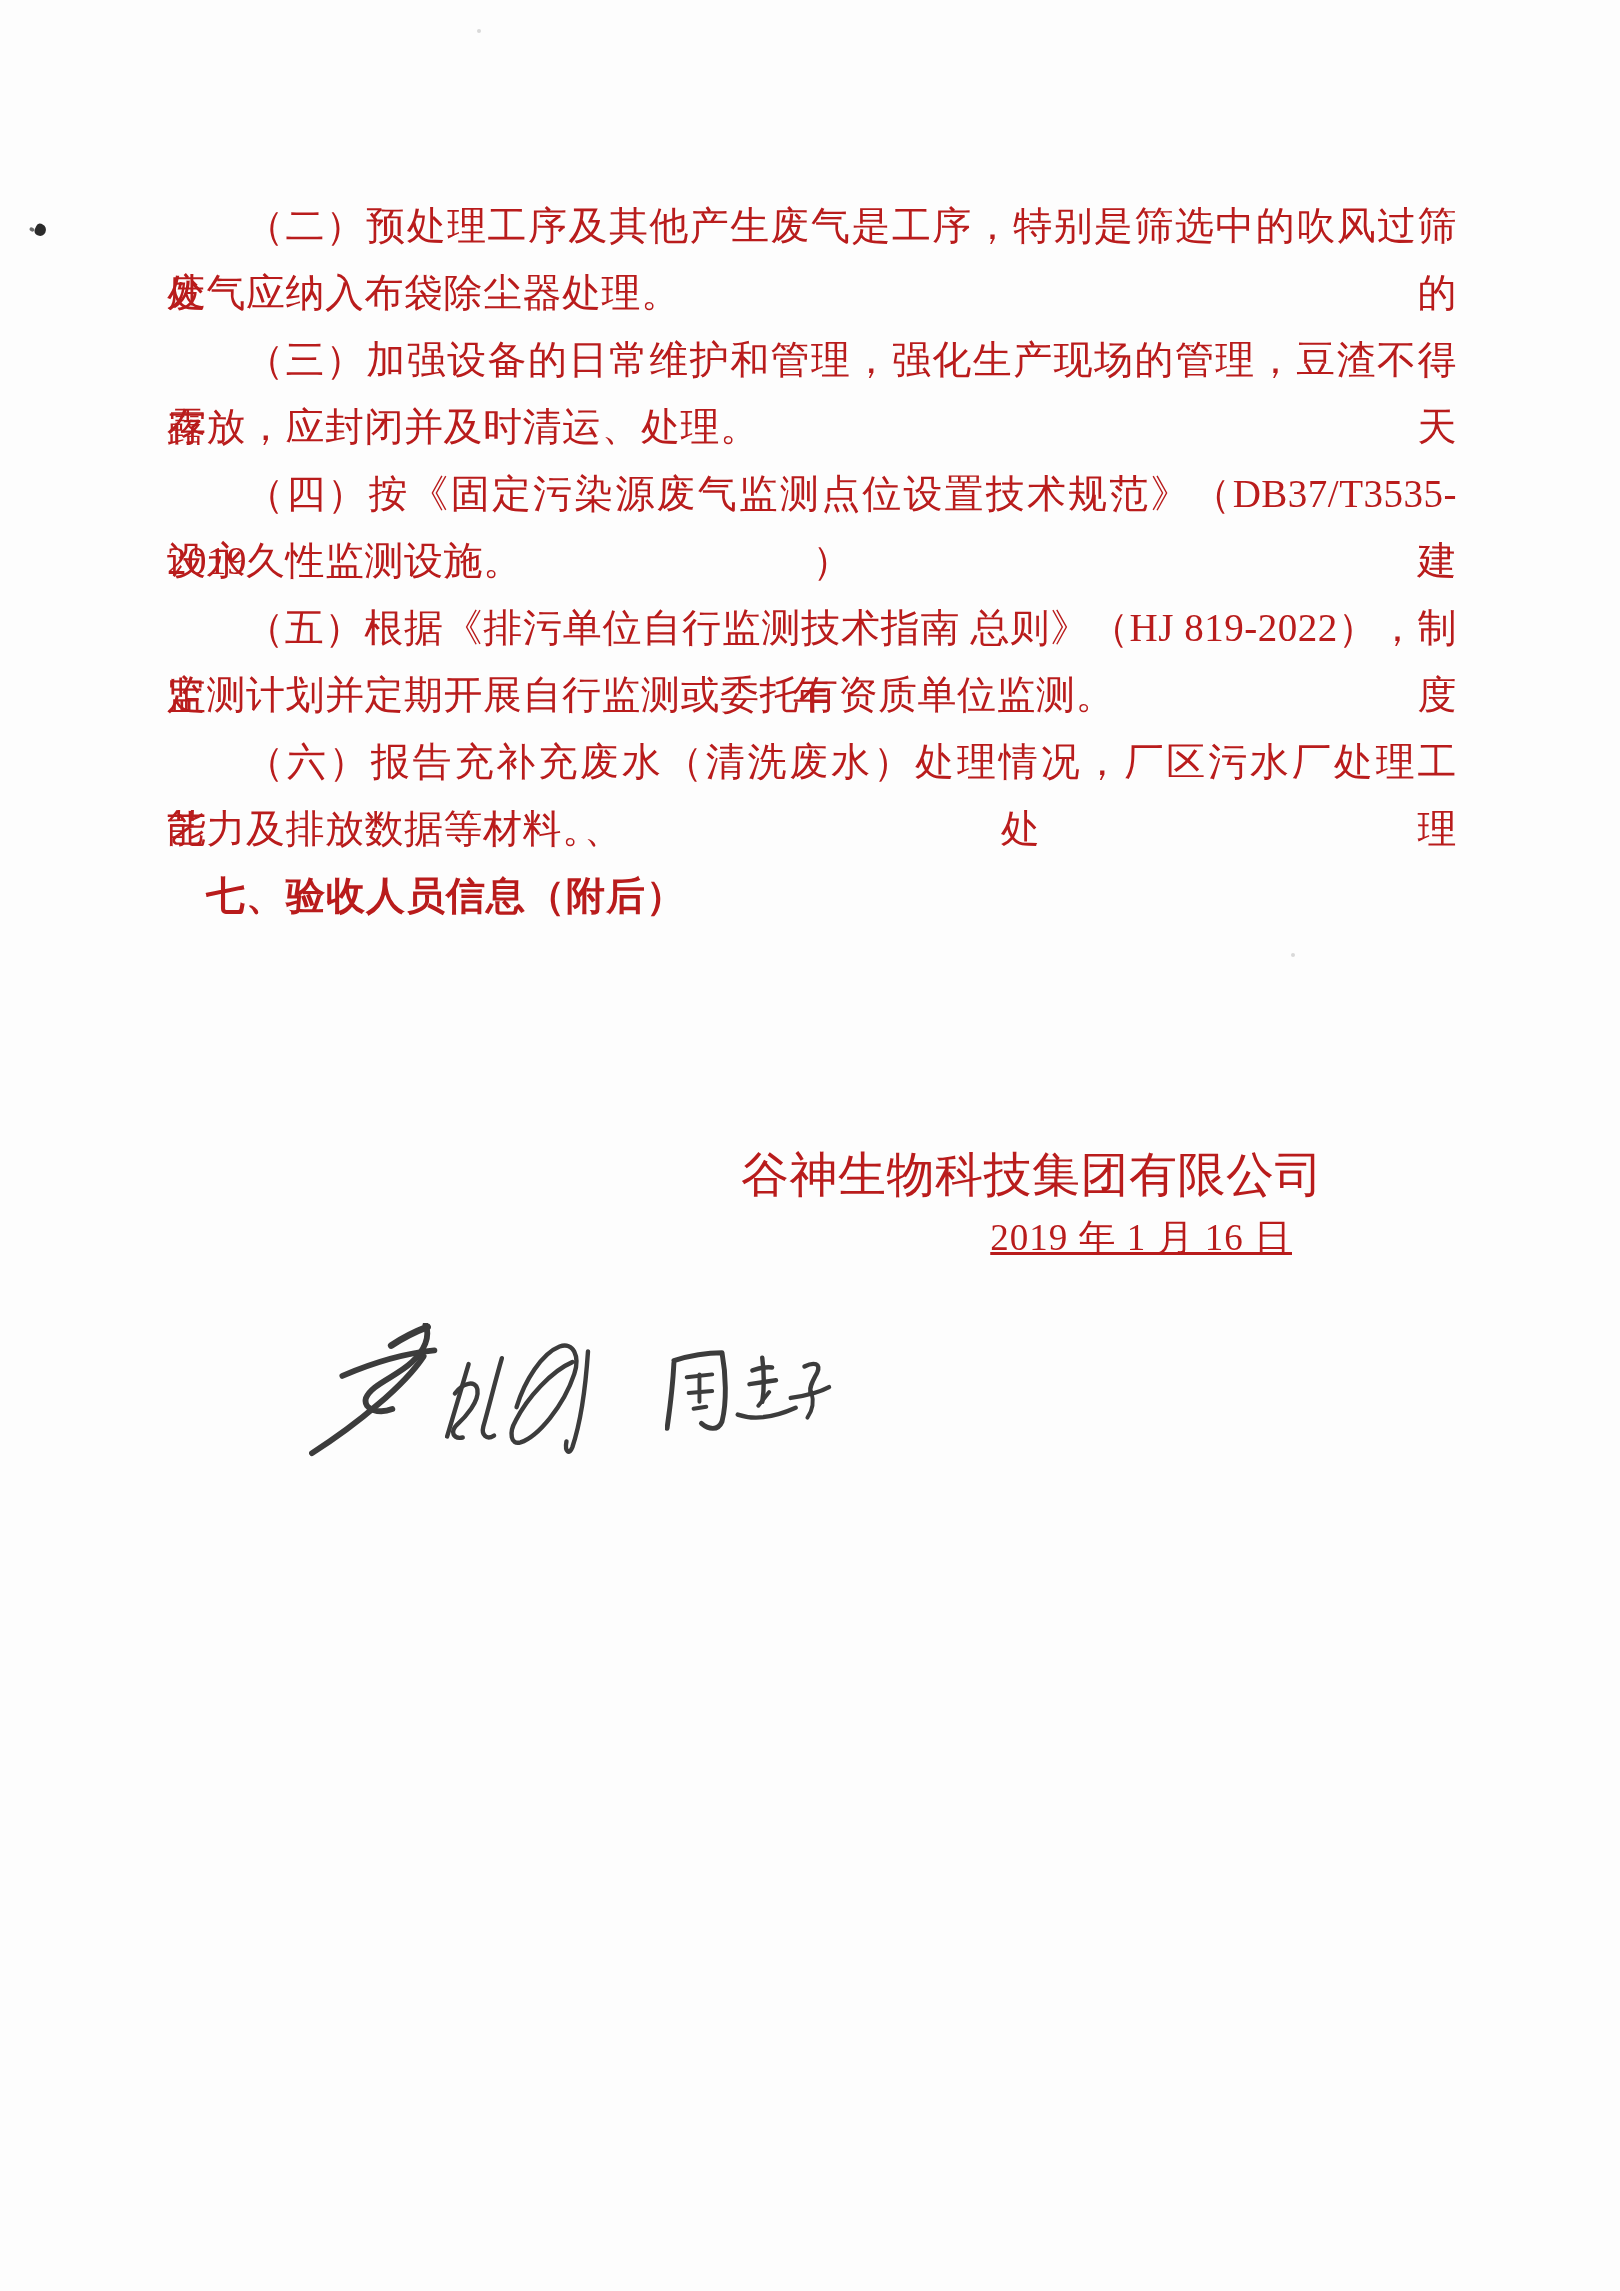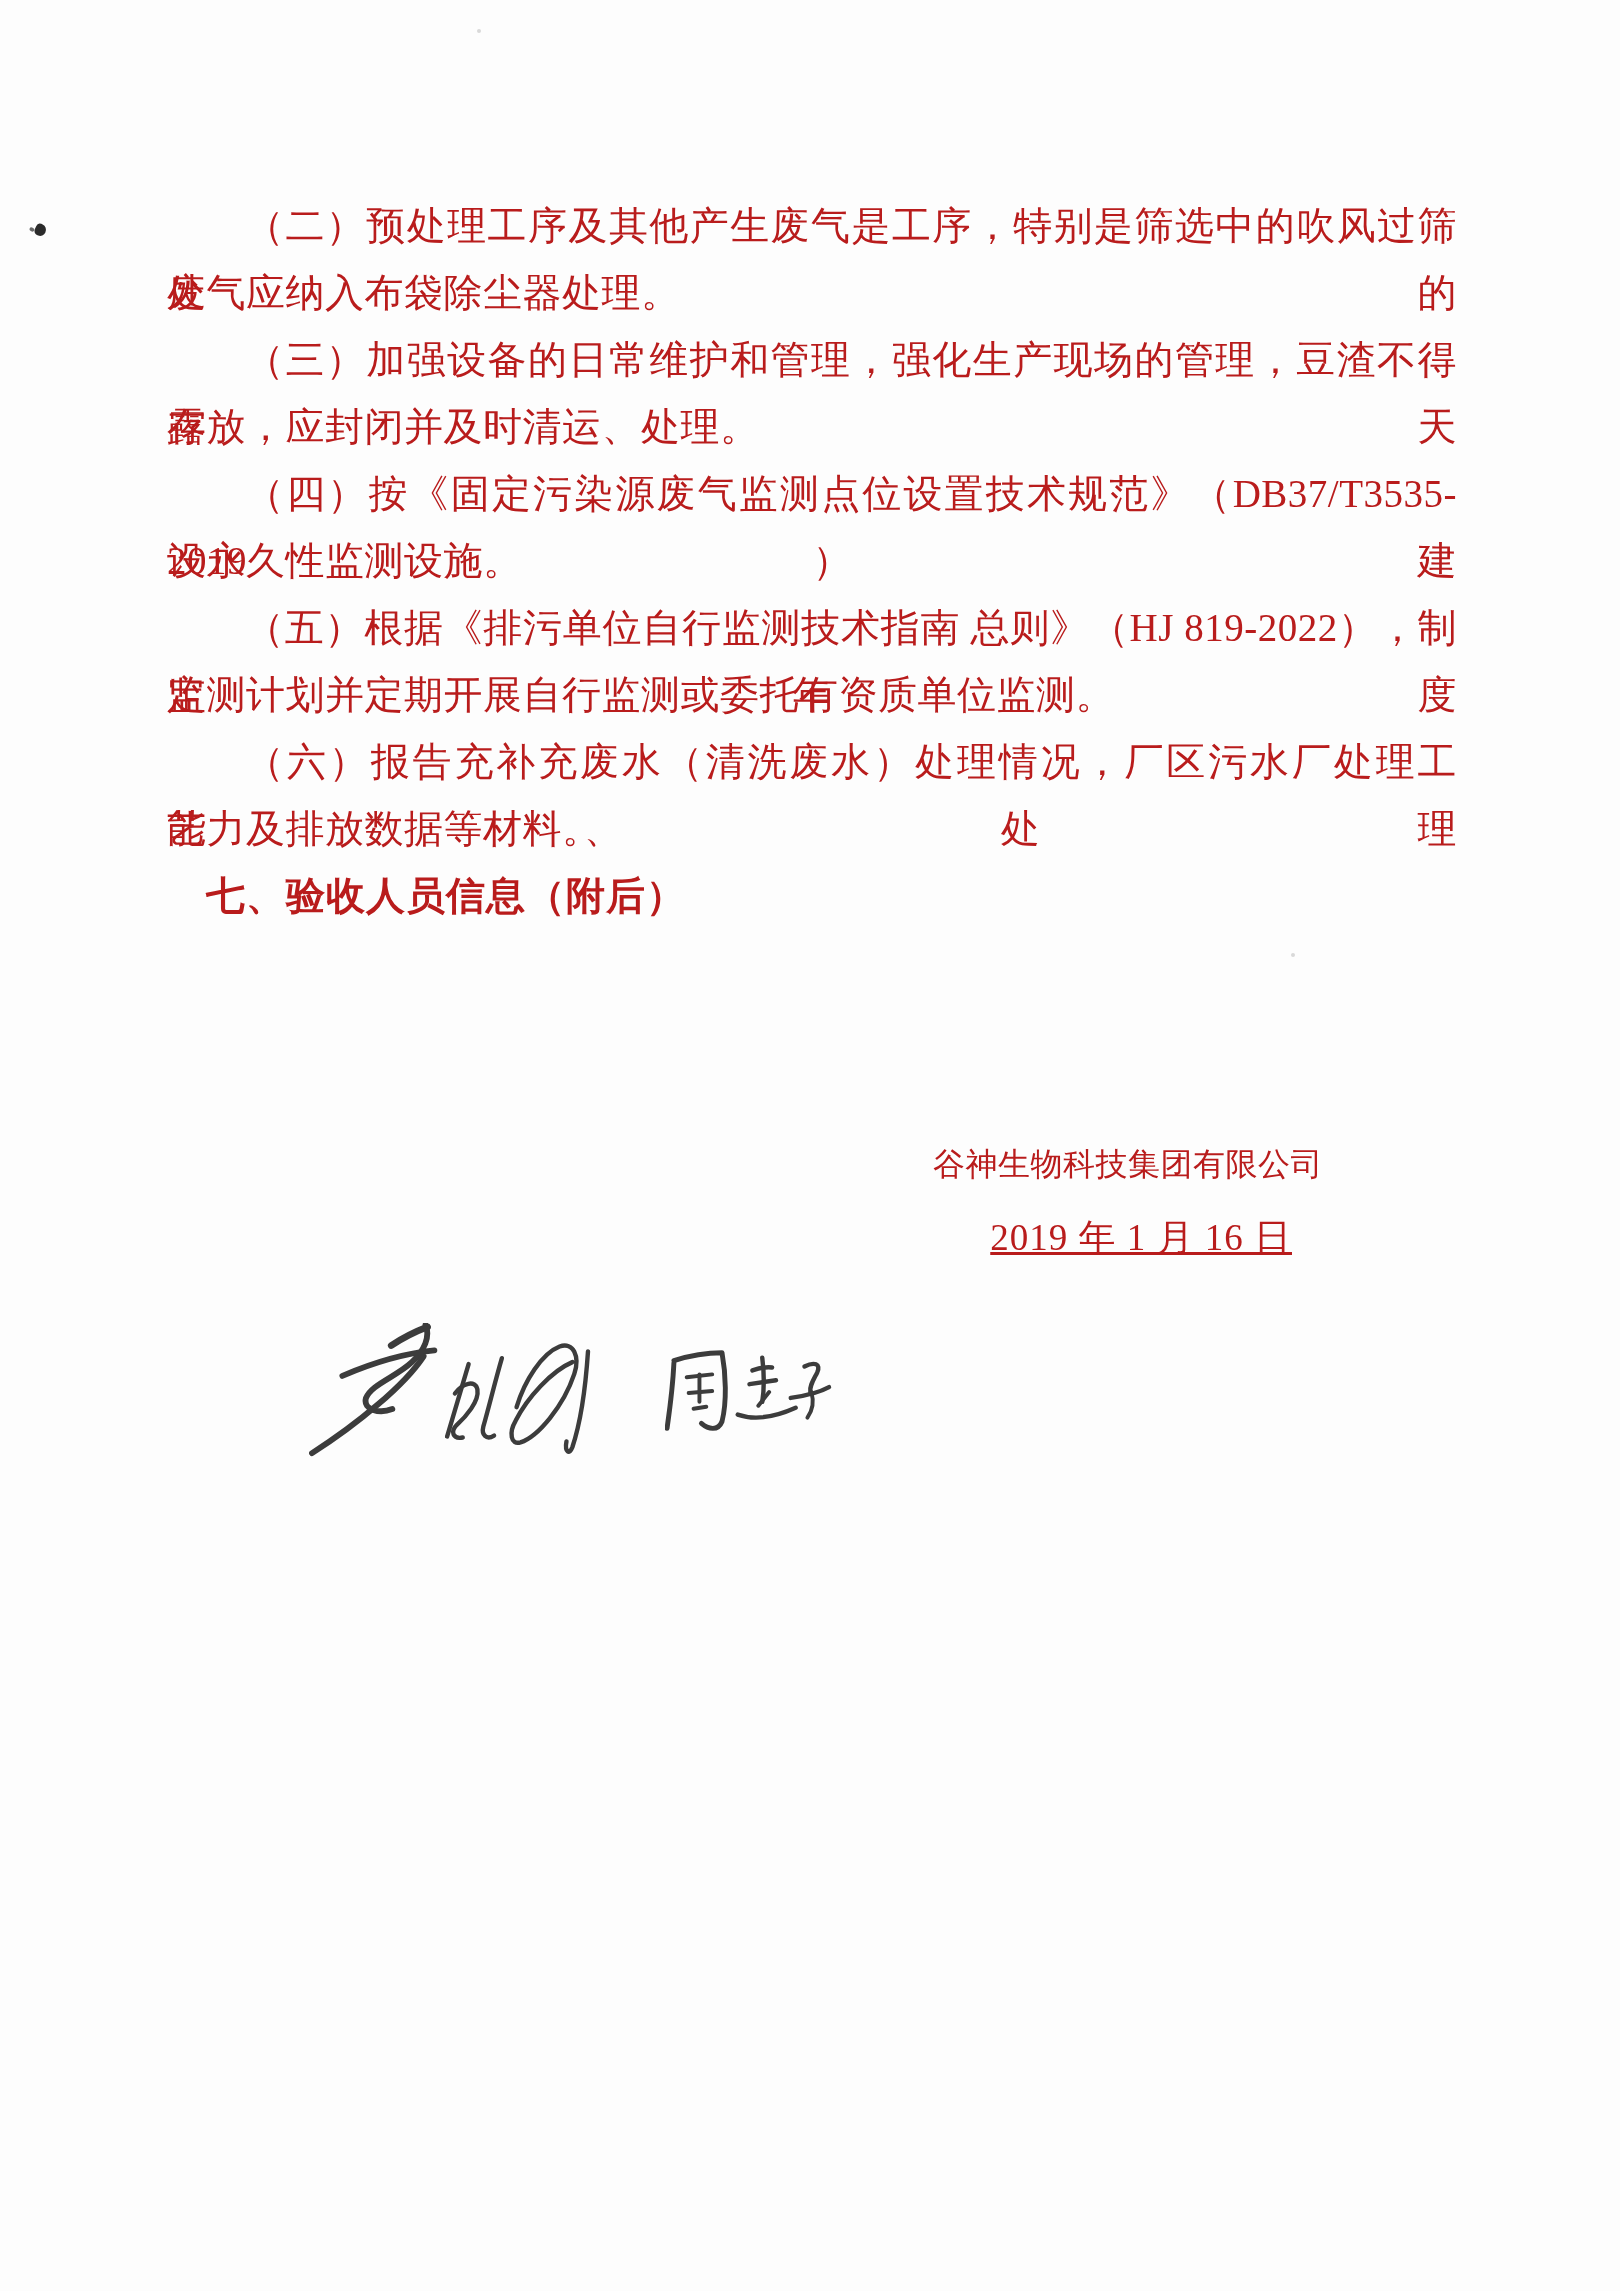--- a/index.html
+++ b/index.html
@@ -46,21 +46,21 @@
   .ln.heading {
     font-weight: bold;
     text-indent: 1em;
     letter-spacing: 1px;
   }
   
   .company-name {
     position: absolute;
     top: 1143px;
     right: 297px;
-    font-size: 32px;
+    font-size: 48px;
     letter-spacing: 0.5px;
   }
   .signoff-date {
     position: absolute;
     top: 1213px;
     right: 328px;
     font-size: 37px;
     letter-spacing: 1px;
     text-decoration: underline;
   }

